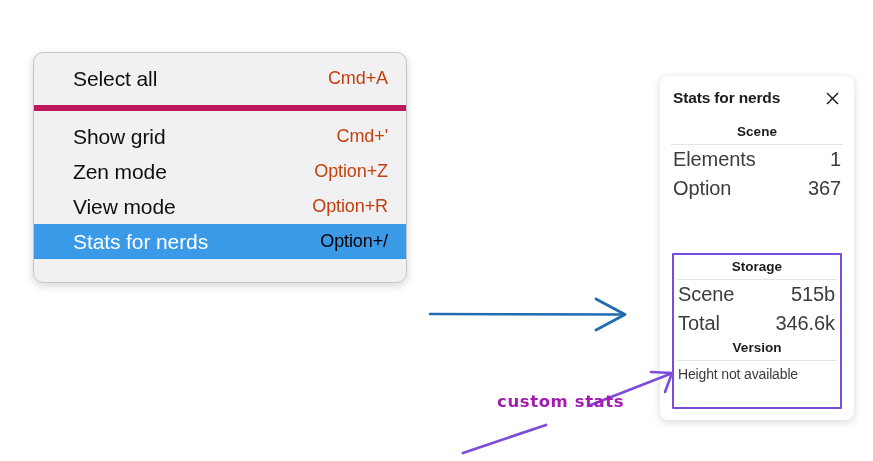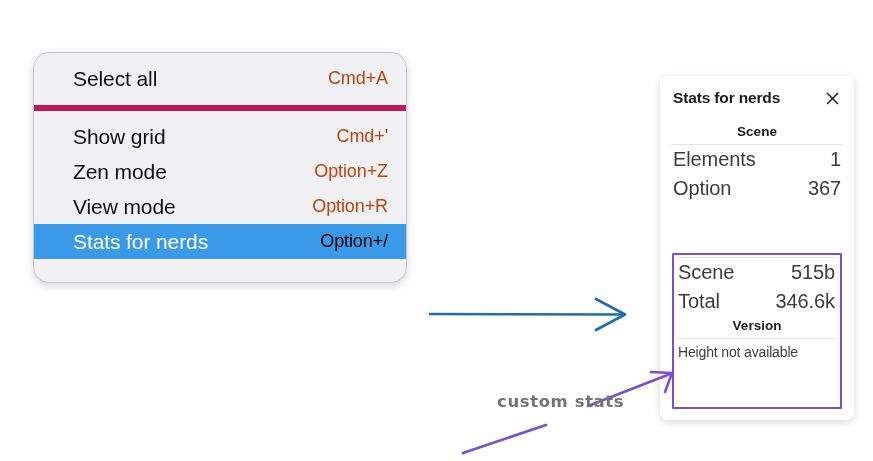--- a/index.html
+++ b/index.html
@@ -17,21 +17,21 @@
   }
 
   
   #context-menu {
     position: absolute;
     left: 33px;
     top: 52px;
     width: 372px;
     background: #f1f1f3;
     border: 1px solid #c3c7cc;
-    border-radius: 16px;
+    border-radius: 10px;
     box-shadow: 0 3px 10px rgba(0,0,0,0.16);
     overflow: hidden;
     text-align: right;
   }
   .menu-group {
     padding: 6px 0;
   }
   .menu-group + .menu-group {
     border-top: 6px solid #be185d;
   }
@@ -164,21 +164,21 @@
     width: 873px; height: 461px;
     pointer-events: none;
   }
   #annotation-label {
     position: absolute;
     left: 497px;
     top: 392px;
     font-family: "DejaVu Sans", sans-serif;
     font-size: 16.5px;
     font-weight: bold;
-    color: #737373;
+    color: #a21caf;
     letter-spacing: 0.6px;
     white-space: nowrap;
   }
 </style>
 </head>
 <body>
 
 <div id="context-menu">
 
   <div class="menu-group grp-top">
@@ -228,20 +228,21 @@
   <div class="sp-row">
     <span class="k">Elements</span>
     <span class="v">1</span>
   </div>
   <div class="sp-row">
     <span class="k">Option</span>
     <span class="v">367</span>
   </div>
 
   <div id="custom-stats-content">
+    <div class="sp-section-title">Storage</div>
     <div class="sp-rule"></div>
 
     <div class="sp-row">
       <span class="k">Scene</span>
       <span class="v">515b</span>
     </div>
     <div class="sp-row">
       <span class="k">Total</span>
       <span class="v">346.6k</span>
     </div>

